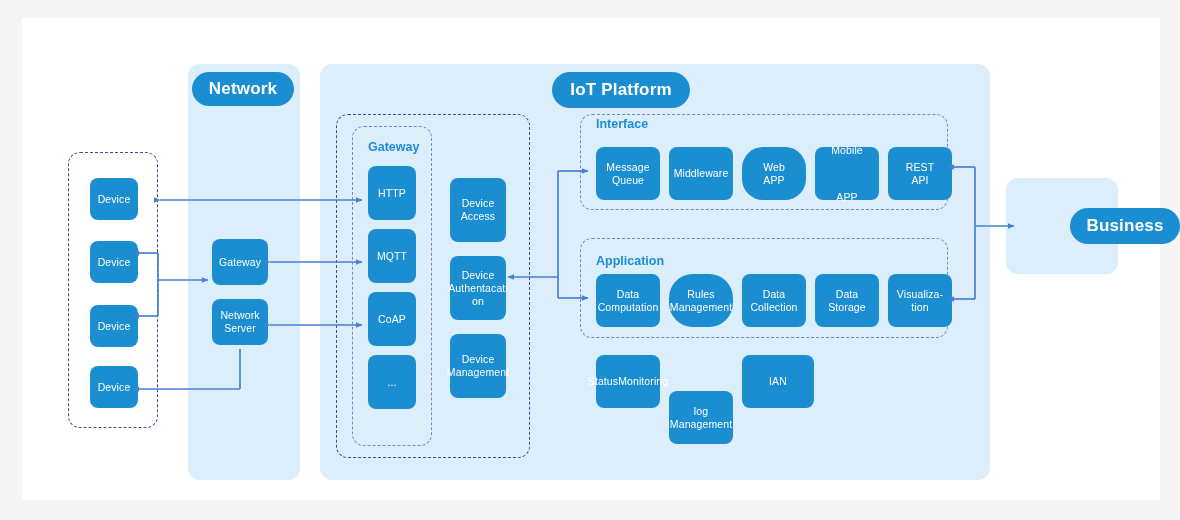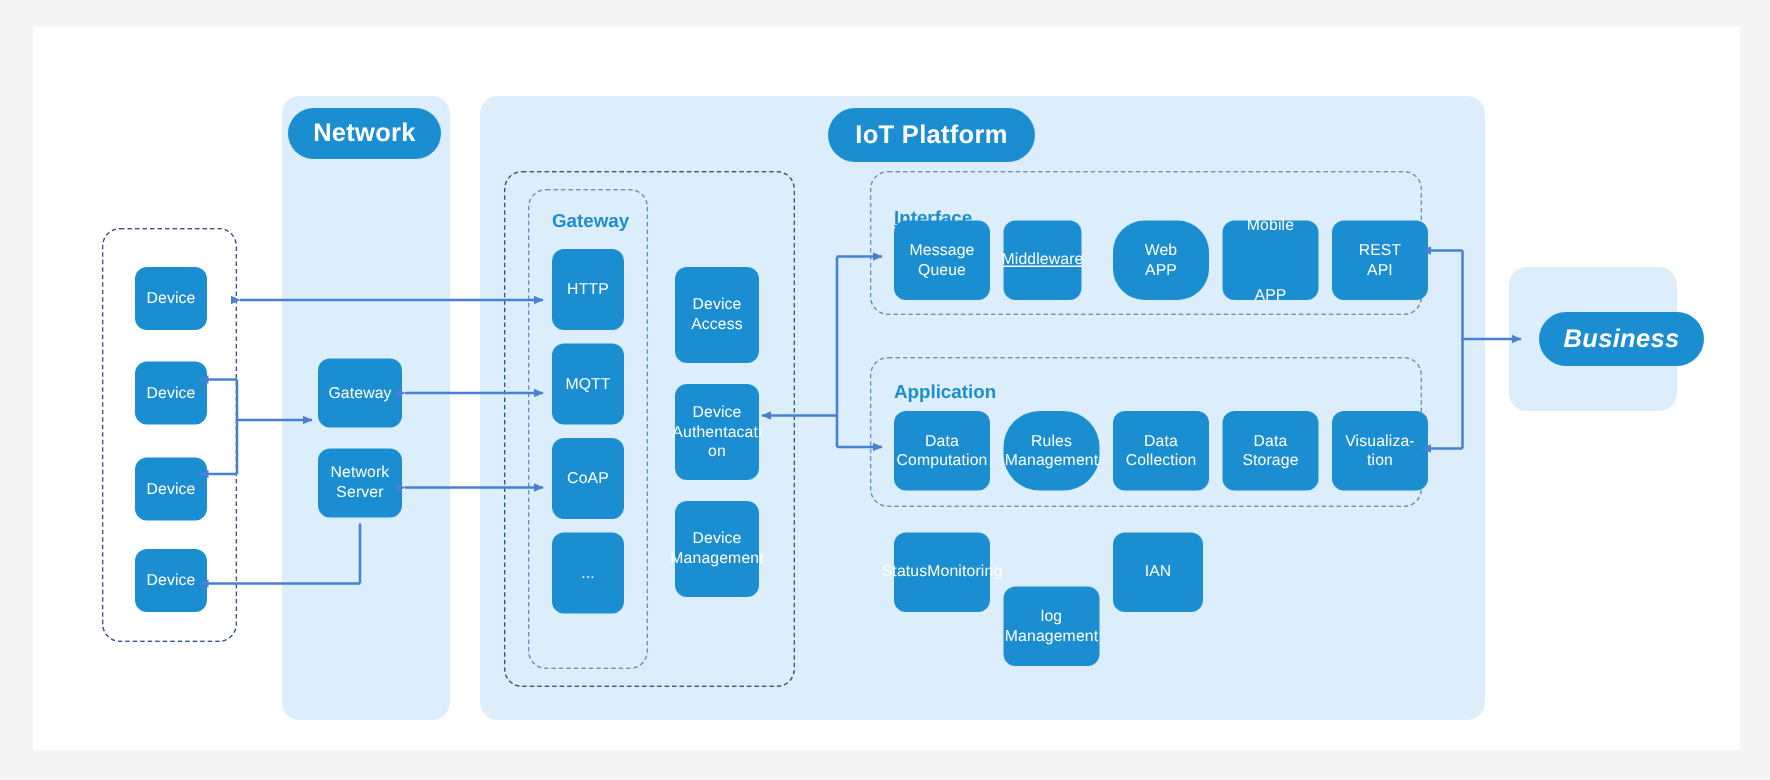--- a/index.html
+++ b/index.html
@@ -158,27 +158,27 @@
       <span>Device</span>
       <span>Authentacati</span>
       <span>on</span>
     </div>
     <div class="abs bx" style="left:428px; top:316px; width:56px; height:64px; flex-direction:column;">
       <span>Device</span>
       <span>Management</span>
     </div>
 
     <div class="abs dashed-light" style="left:558px; top:96px; width:368px; height:96px;"></div>
-    <div class="abs caption" style="left:574px; top:120px;text-decoration:underline;">Interface</div>
+    <div class="abs caption" style="left:574px; top:99px;">Interface</div>
 
     <div class="abs bx" style="left:574px; top:129px; width:64px; height:53px; flex-direction:column;">
       <span>Message</span>
       <span>Queue</span>
     </div>
-    <div class="abs bx" style="left:647px; top:129px; width:52px; height:53px; flex-direction:column;text-decoration:underline;">
+    <div class="abs bx" style="left:647px; top:129px; width:64px; height:53px; flex-direction:column;">
       <span>Middleware</span>
     </div>
     <div class="abs bx" style="left:720px; top:129px; width:64px; height:53px; flex-direction:column;border-radius:21px;">
       <span>Web</span>
       <span>APP</span>
     </div>
     <div class="abs bx" style="left:793px; top:129px; width:64px; height:53px; flex-direction:column;gap:34px;">
       <span>Mobile</span>
       <span>APP</span>
     </div>
@@ -212,25 +212,25 @@
     </div>
 
     <div class="abs bx" style="left:574px; top:337px; width:64px; height:53px; flex-direction:row;">
       <span>Status</span>
       <span>Monitoring</span>
     </div>
     <div class="abs bx" style="left:647px; top:337px; width:64px; height:53px; flex-direction:column;margin-top:36px;">
       <span>log</span>
       <span>Management</span>
     </div>
-    <div class="abs bx" style="left:720px; top:337px; width:60px; height:53px; flex-direction:column;justify-content:center;">
+    <div class="abs bx" style="left:720px; top:337px; width:72px; height:53px; flex-direction:column;justify-content:center;">
       <span>IAN</span>
     </div>
 
-    <div class="abs pill" style="left:1004px; top:190px; width:110px; height:36px;font-style:italic;">
+    <div class="abs pill" style="left:1048px; top:190px; width:110px; height:36px;">
       <span>Business</span>
     </div>
 
   </div>
 
   <svg id="wires" viewBox="0 0 1180 520" xmlns="http://www.w3.org/2000/svg">
     <defs>
       <marker id="ah" markerWidth="7" markerHeight="7" refX="6" refY="3.2" orient="auto" markerUnits="userSpaceOnUse">
         <path d="M0,0.4 L6.4,3.2 L0,6 Z" fill="#4a7fd4"></path>
       </marker>

